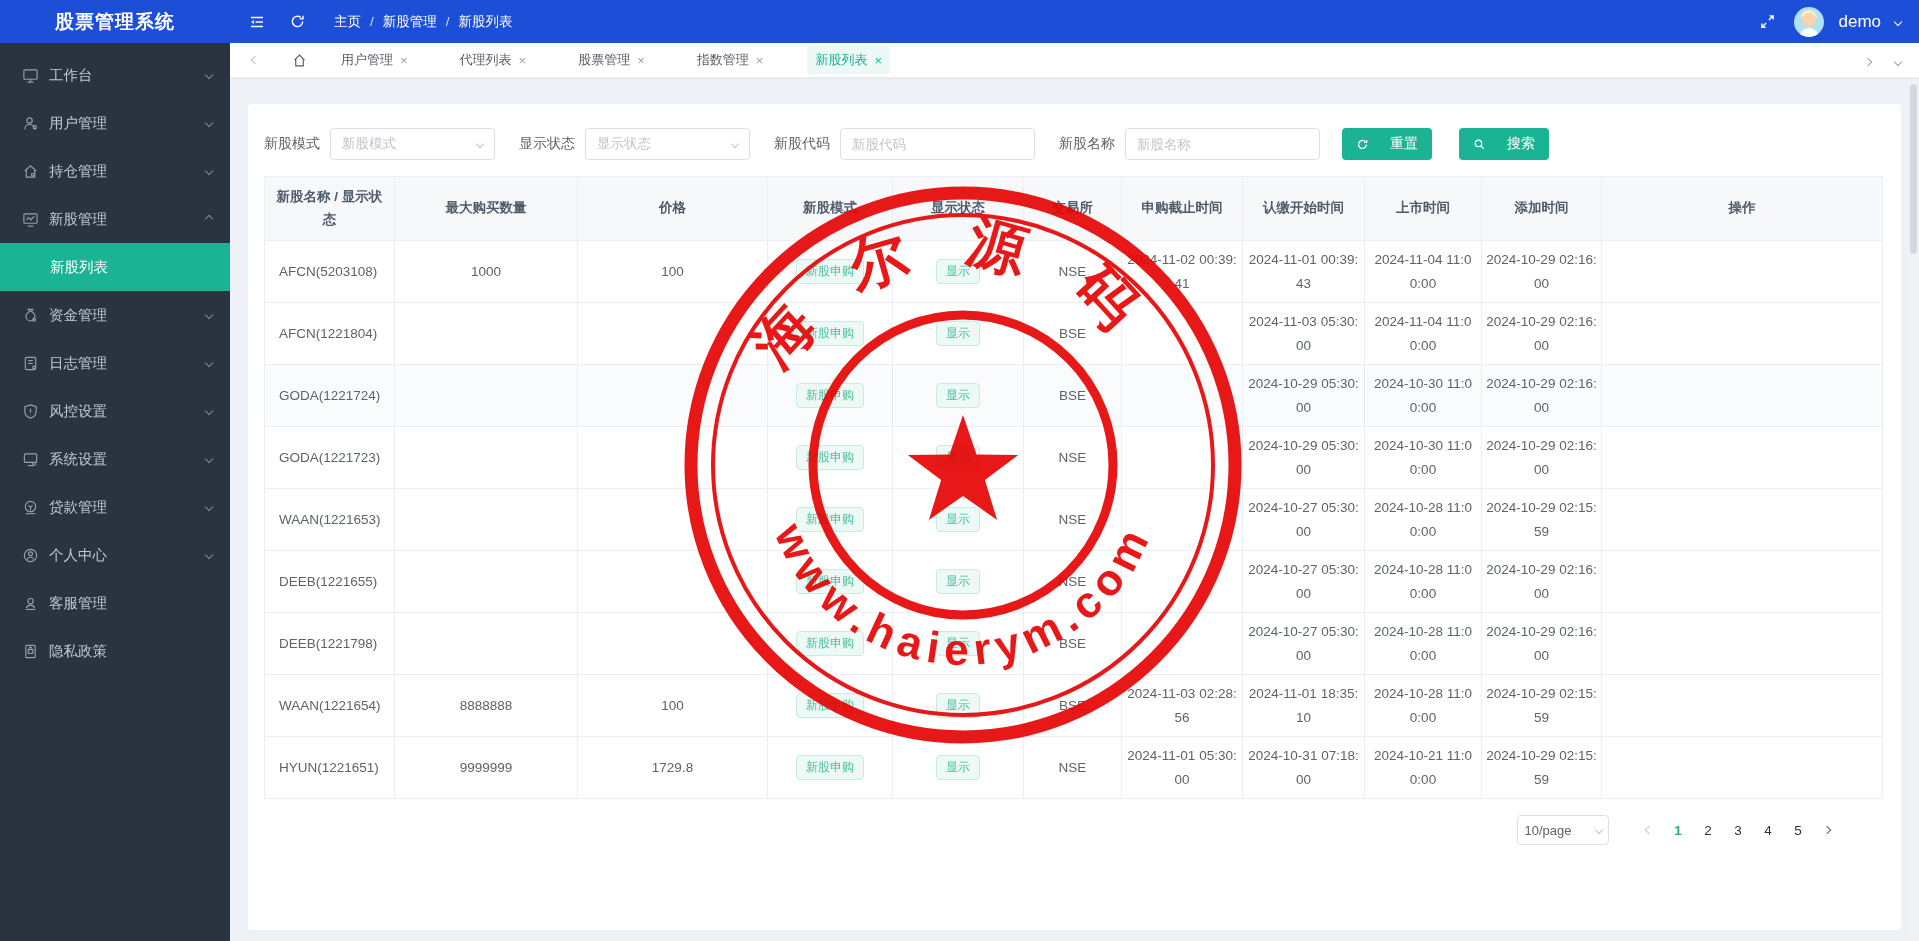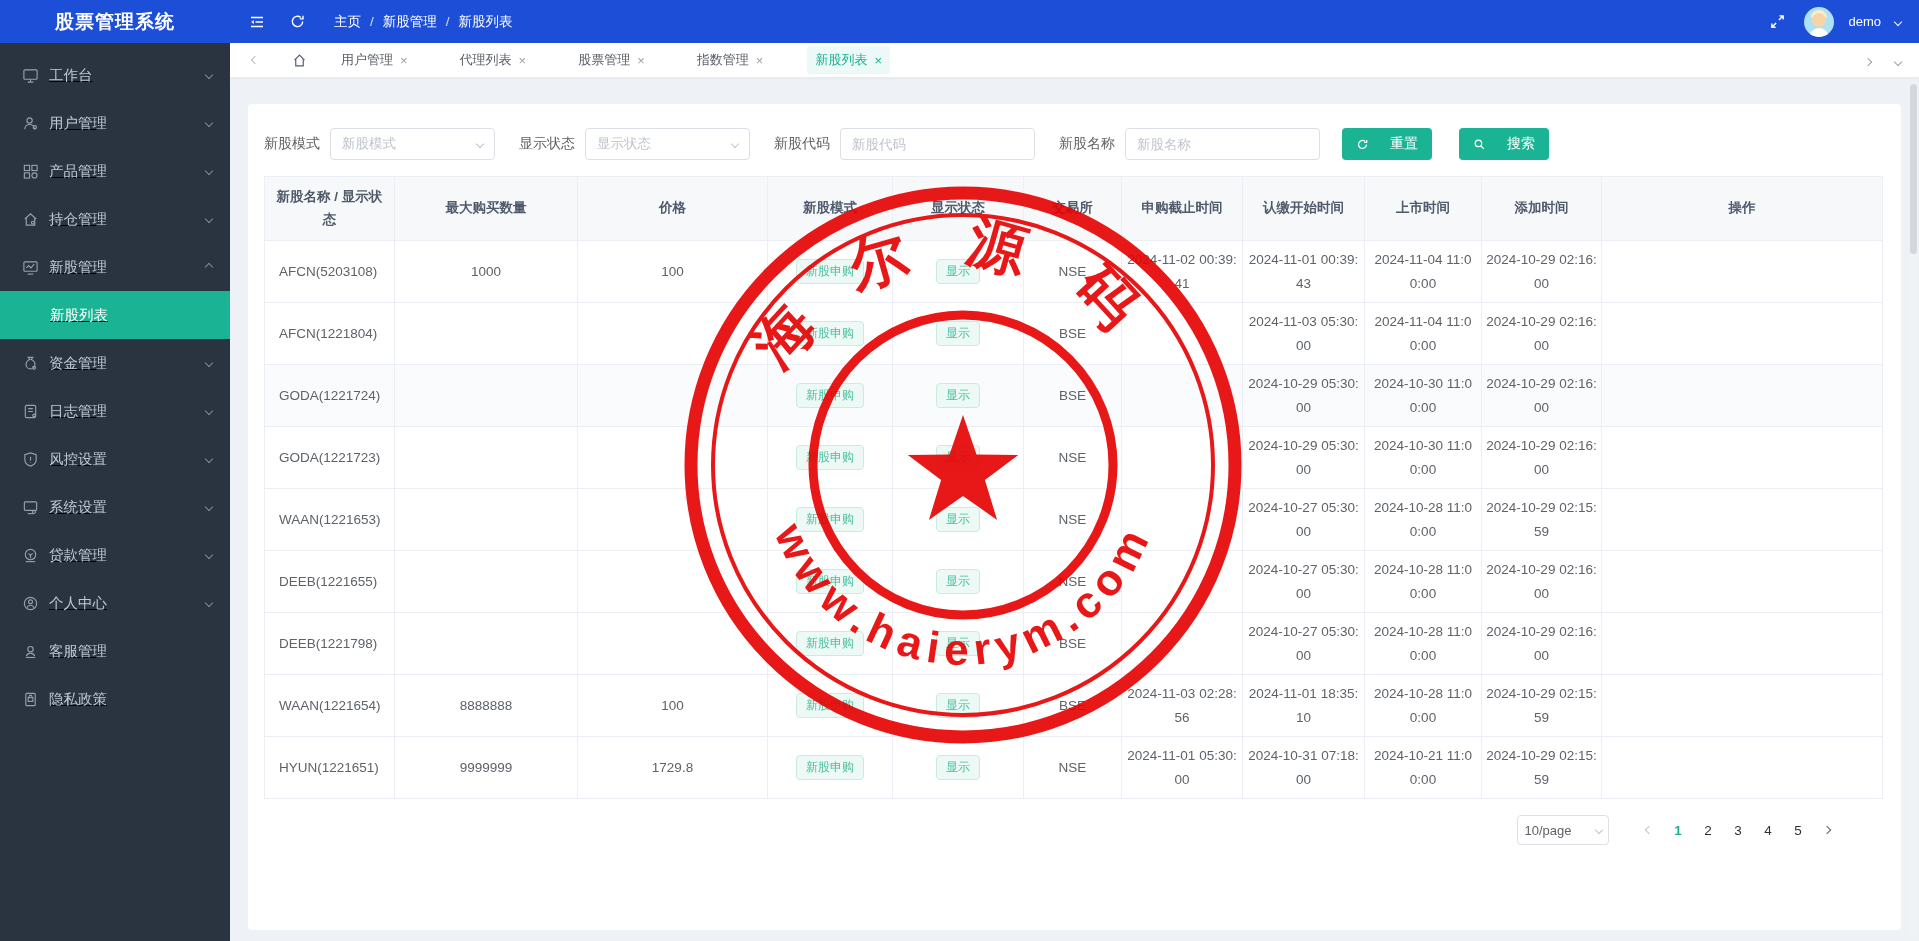--- a/index.html
+++ b/index.html
@@ -11,32 +11,32 @@
     display:flex; align-items:center; z-index:30; color:#fff; }
   .logo { width:230px; text-align:center; font-size:19px; font-weight:bold; letter-spacing:1px; }
   .tb-icon { display:inline-flex; align-items:center; justify-content:center; width:26px; height:26px; cursor:pointer; }
   .crumbs { display:flex; align-items:center; margin-left:24px; font-size:13.5px; gap:9px; }
   .crumb-sep { color:rgba(255,255,255,.8); }
   .tb-right { margin-left:auto; display:flex; align-items:center; gap:14px; padding-right:18px; }
   .avatar { width:30px; height:30px; border-radius:50%; background:#ade1f5; position:relative; overflow:hidden; }
   .avatar .face { position:absolute; left:8px; top:6px; width:14px; height:14px; border-radius:50%; background:#f8d3a7; }
   .avatar .hair { position:absolute; left:7px; top:3px; width:16px; height:8px; border-radius:8px 8px 0 0; background:#fbeccb; }
   .avatar .body { position:absolute; left:5px; top:21px; width:20px; height:12px; border-radius:10px 10px 0 0; background:#ffffff; }
-  .uname { font-size:13px; }
+  .uname { font-size:17px; }
 
   .chev { display:inline-block; width:7px; height:7px; border-right:1.4px solid currentColor;
     border-bottom:1.4px solid currentColor; transform:rotate(45deg); }
   .chev.up    { transform:rotate(-135deg); }
   .chev.left  { transform:rotate(135deg); }
   .chev.right { transform:rotate(-45deg); }
   .chev.sm { width:6px; height:6px; }
 
   
   .sidebar { position:absolute; top:43px; left:0; width:230px; height:898px; background:#2a3441;
-    z-index:20; padding-top:8px;text-decoration:underline; }
+    z-index:20; padding-top:8px; }
   .side-item { position:relative; height:48px; display:flex; align-items:center; color:#bfc8d2;
     font-size:14.5px; cursor:pointer; }
   .side-item svg { position:absolute; left:22px; stroke:#96a0ac; }
   .side-item .lbl { margin-left:49px; }
   .side-item .chev { position:absolute; right:18px; color:#7f8a95; }
   .side-sub { height:48px; background:#1ab394; color:#fff; display:flex; align-items:center;
     font-size:14.5px; cursor:pointer; }
   .side-sub .lbl { margin-left:50px; }
 
   
@@ -152,30 +152,20 @@
     <span class="lbl">工作台</span>
       <span class="chev sm"></span>
   </div>
   <div class="side-item">
     <svg width="17" height="17" viewBox="0 0 18 18" fill="none" stroke-width="1.2">
         <circle cx="8" cy="5.8" r="2.8"></circle>
         <path d="M3 15c0-3 2.2-5 5-5s5 2 5 5"></path>
         <circle cx="13.6" cy="13" r="1.7"></circle>
       </svg>
     <span class="lbl">用户管理</span>
-      <span class="chev sm"></span>
-  </div>
-  <div class="side-item">
-    <svg width="17" height="17" viewBox="0 0 18 18" fill="none" stroke-width="1.2">
-        <rect x="2.5" y="2.5" width="5.5" height="5.5"></rect>
-        <rect x="10.5" y="2.5" width="5.5" height="5.5"></rect>
-        <rect x="2.5" y="10.5" width="5.5" height="5.5"></rect>
-        <circle cx="13.2" cy="13.2" r="2.7"></circle>
-      </svg>
-    <span class="lbl">产品管理</span>
       <span class="chev sm"></span>
   </div>
   <div class="side-item">
     <svg width="17" height="17" viewBox="0 0 18 18" fill="none" stroke-width="1.2">
         <path d="M3 8.5 9 3l6 5.5"></path>
         <path d="M4.5 7.5V15h9V7.5"></path>
         <circle cx="11.5" cy="12.3" r="1.5"></circle>
       </svg>
     <span class="lbl">持仓管理</span>
       <span class="chev sm"></span>

